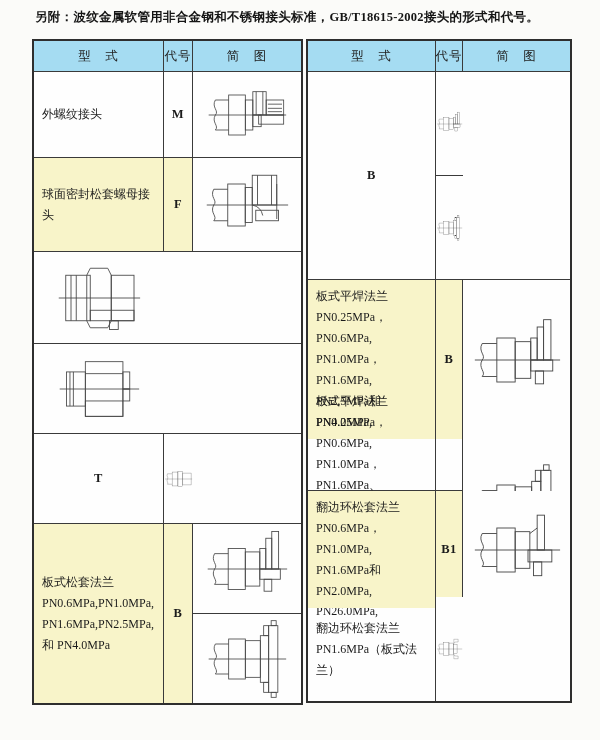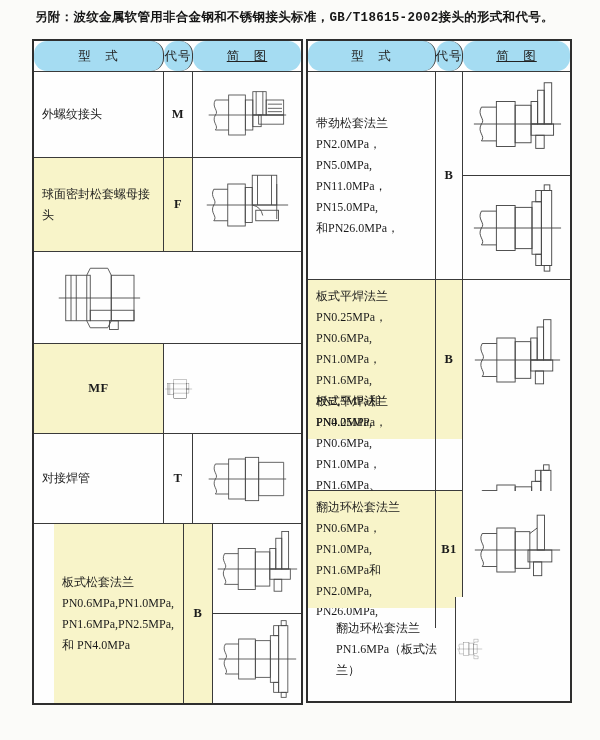--- a/index.html
+++ b/index.html
@@ -5,36 +5,36 @@
   html,body{margin:0;padding:0;}
   body{
     width:600px;height:740px;position:relative;
     background:#fbfbf9;
     font-family:"Liberation Serif","DejaVu Serif",serif;
     color:#1b1b1b;
     overflow:hidden;
   }
   .title{
     position:absolute;left:35px;top:9px;width:556px;
-    font-family:Liberation Mono, monospace;
+    font-family:Liberation Serif, serif;
     font-size:12.5px;font-weight:700;color:#151515;letter-spacing:.3px;
   }
   .tables{position:absolute;left:32px;top:39px;display:flex;align-items:flex-start;}
   .tbl{border:2px solid #2e2e2e;background:#fefefe;}
   .tbl.left{width:267px;}
   .tbl.right{width:262px;margin-left:3px;}
   .tr{display:grid;border-bottom:1px solid #3a3a3a;}
-  .tr:last-child{border-bottom:none;padding-left:20px;}
+  .tr:last-child{border-bottom:none;}
   .left .tr{grid-template-columns:130px 29px 1fr;}
   .right .tr{grid-template-columns:128px 27px 1fr;}
   .td{border-right:1px solid #3a3a3a;min-width:0;}
-  .td:last-child{border-right:none;text-decoration:underline;}
+  .td:last-child{border-right:none;}
   .th{
     background:#a5dcf2;display:flex;align-items:center;justify-content:center;
-    font-size:12.5px;color:#222;white-space:pre;letter-spacing:1px;border-radius:13px;
+    font-size:12.5px;color:#222;white-space:pre;letter-spacing:1px;
   }
   .type{
     display:flex;align-items:center;
     padding:6px 2px 6px 8px;
     font-size:12px;line-height:1.75;white-space:pre-line;
   }
   .code{
     display:flex;align-items:center;justify-content:center;
     font-size:12.5px;font-weight:600;letter-spacing:.5px;
   }
@@ -181,30 +181,28 @@
 
     <div class="tr" style="height:91px">
       <div class="td diag">
         <svg class="fit" width="100" height="84" viewBox="0 0 100 96">
             <use href="#sym-mm"></use>
           </svg>
       </div>
     </div>
 
     <div class="tr" style="height:89px">
-      <div class="td code hl">MF</div>
       <div class="td diag">
         <svg class="fit" width="100" height="82" viewBox="0 0 100 96">
             <use href="#sym-mf"></use>
           </svg>
       </div>
     </div>
 
     <div class="tr" style="height:89px">
-      <div class="td type">对接焊管</div>
       <div class="td code">T</div>
       <div class="td diag">
         <svg class="fit" width="100" height="80" viewBox="0 0 100 96">
             <use href="#sym-t"></use>
           </svg>
       </div>
     </div>
 
     <div class="tr" style="height:179px">
       <div class="td type hl">板式松套法兰
@@ -228,24 +226,20 @@
   </div>
 
   <div class="tbl right">
     <div class="tr" style="height:30px">
       <div class="td th">型　式</div>
       <div class="td th">代号</div>
       <div class="td th">简　图</div>
     </div>
 
     <div class="tr" style="height:207px">
-      <div class="td type">带劲松套法兰
-PN2.0MPa，PN5.0MPa,
-PN11.0MPa，PN15.0MPa,
-和PN26.0MPa，</div>
       <div class="td code">B</div>
       <div class="td diag split">
         <div class="half">
           <svg class="fit" width="100" height="90" viewBox="0 0 100 96">
               <use href="#sym-fla"></use>
             </svg>
         </div>
         <div class="half">
           <svg class="fit" width="100" height="90" viewBox="0 0 100 96">
               <use href="#sym-flb"></use>

